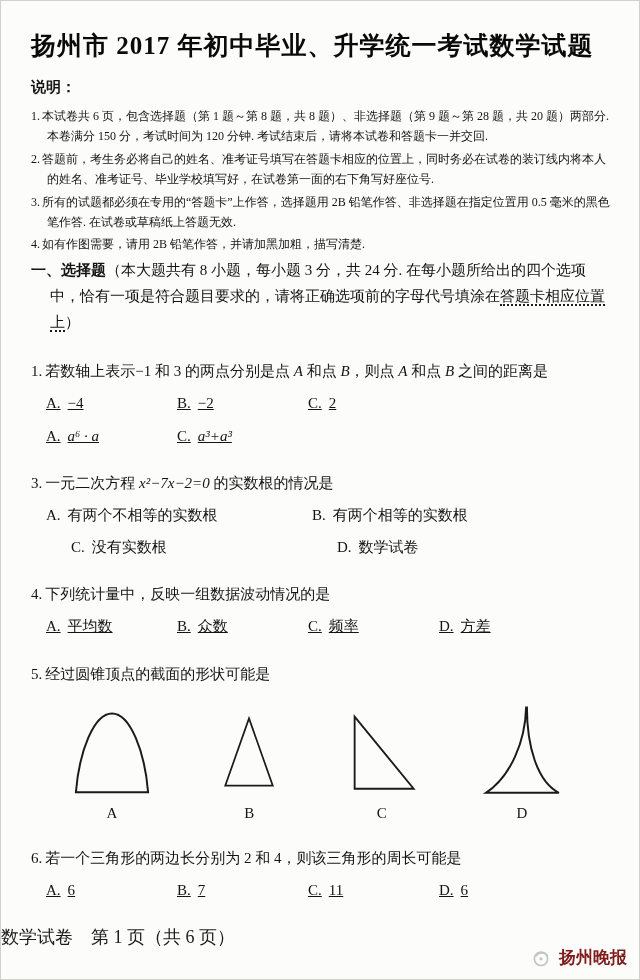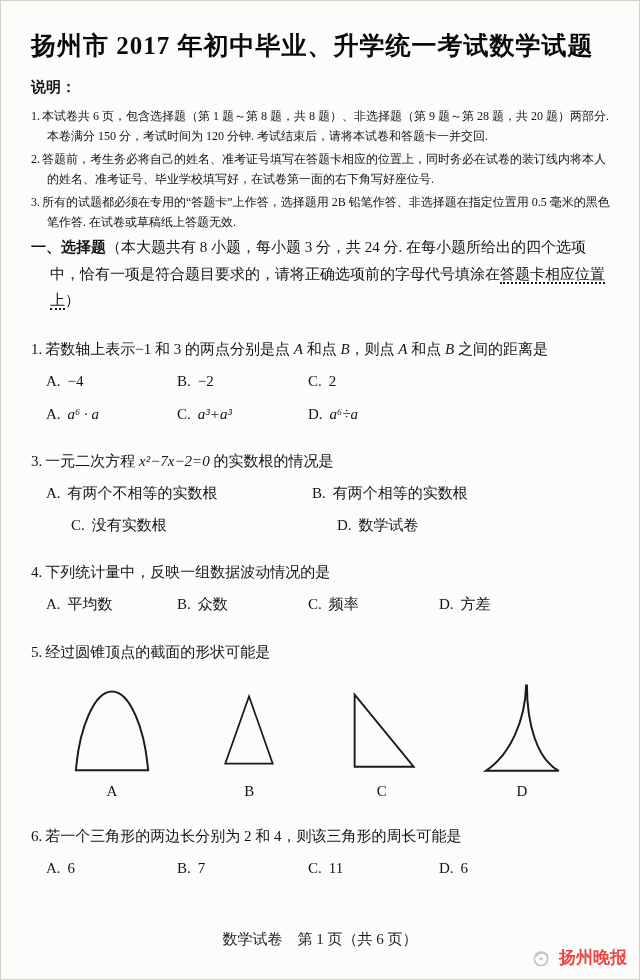--- a/index.html
+++ b/index.html
@@ -14,62 +14,62 @@
   .note{font-size:12px;line-height:1.7;padding-left:16px;text-indent:-16px;margin:0 0 2px 0;}
   .note .num{margin-right:2px;}
   .section-heading{font-size:15px;line-height:1.75;margin-top:0;padding-left:19px;text-indent:-19px;}
   .bold{font-weight:bold;}
   .mi{font-style:italic;}
   .emph{border-bottom:2px dotted #1a1a1a;}
   .question{margin-top:10px;font-size:15px;}
   .stem{line-height:1.6;margin-top:24px;}
   .qnum{margin-right:3px;}
   .opts{display:flex;margin:9px 0 2px 15px;line-height:1.5;}
-  .cols4 .opt{width:131px;flex:none;}
+  .cols4 .opt{width:131px;flex:none;text-decoration:underline;}
   .cols2 .opt{width:266px;flex:none;}
   .opts + .opts{margin-top:9px;margin-left:40px;}
   .opt-label{margin-right:7px;}
   .shapes{display:flex;justify-content:space-between;align-items:flex-end;margin:14px 50px 0 40px;}
   .shapes figure{margin:0;text-align:center;}
   .shapes svg{display:block;margin:0 auto;}
   .shapes figcaption{font-size:15px;margin-top:3px;}
-  .footer{position:absolute;left:0;bottom:30px;width:100%;text-align:center;font-size:15px;color:#1c1c1c;}
-  .watermark{position:absolute;right:12px;bottom:10px;display:flex;align-items:center;gap:8px;color:#ef4444;font-size:17px;font-weight:bold;}
+  .footer{position:absolute;left:0;bottom:30px;width:100%;font-size:18px;color:#1c1c1c;}
+  .watermark{position:absolute;right:12px;bottom:10px;display:flex;align-items:center;gap:8px;color:#7f1d1d;font-size:17px;font-weight:bold;}
 </style>
 </head>
 <body>
 
 <div class="page">
   <div class="content">
 
     <div class="title">扬州市 2017 年初中毕业、升学统一考试数学试题</div>
 
     <div>
       <div class="notes-label">说明：</div>
       <div class="note"><span class="num">1.</span><span>本试卷共 6 页，包含选择题（第 1 题～第 8 题，共 8 题）、非选择题（第 9 题～第 28 题，共 20 题）两部分. 本卷满分 150 分，考试时间为 120 分钟. 考试结束后，请将本试卷和答题卡一并交回.</span></div>
       <div class="note"><span class="num">2.</span><span>答题前，考生务必将自己的姓名、准考证号填写在答题卡相应的位置上，同时务必在试卷的装订线内将本人的姓名、准考证号、毕业学校填写好，在试卷第一面的右下角写好座位号.</span></div>
       <div class="note"><span class="num">3.</span><span>所有的试题都必须在专用的“答题卡”上作答，选择题用 2B 铅笔作答、非选择题在指定位置用 0.5 毫米的黑色笔作答. 在试卷或草稿纸上答题无效.</span></div>
+      <div class="note"><span class="num">4.</span><span>如有作图需要，请用 2B 铅笔作答，并请加黑加粗，描写清楚.</span></div>
     </div>
 
     <div class="section-heading"><span class="bold">一、选择题</span><span>（本大题共有 8 小题，每小题 3 分，共 24 分. 在每小题所给出的四个选项中，恰有一项是符合题目要求的，请将正确选项前的字母代号填涂在</span><span class="emph">答题卡相应位置上</span><span>）</span></div>
 
     <div class="question">
       <div class="stem"><span class="qnum">1.</span><span><span>若数轴上表示−1 和 3 的两点分别是点 </span><span class="mi">A</span><span> 和点 </span><span class="mi">B</span><span>，则点 </span><span class="mi">A</span><span> 和点 </span><span class="mi">B</span><span> 之间的距离是</span></span></div>
       <div class="opts cols4">
         <span class="opt"><span class="opt-label">A.</span><span><span>−4</span></span></span>
         <span class="opt"><span class="opt-label">B.</span><span><span>−2</span></span></span>
         <span class="opt"><span class="opt-label">C.</span><span><span>2</span></span></span>
       </div>
     </div>
 
     <div class="question">
       <div class="opts cols4">
         <span class="opt"><span class="opt-label">A.</span><span><span class="mi">a⁶ · a</span></span></span>
         <span class="opt"><span class="opt-label">C.</span><span><span class="mi">a³+a³</span></span></span>
-        <span class="opt"><span class="opt-label">D.</span><span><span class="mi">a⁶÷a</span></span></span>
       </div>
     </div>
 
     <div class="question">
       <div class="stem"><span class="qnum">3.</span><span><span>一元二次方程 </span><span class="mi">x²−7x−2=0</span><span> 的实数根的情况是</span></span></div>
       <div class="opts cols2">
         <span class="opt"><span class="opt-label">A.</span><span><span>有两个不相等的实数根</span></span></span>
         <span class="opt"><span class="opt-label">B.</span><span><span>有两个相等的实数根</span></span></span>
       </div>
       <div class="opts cols2">

